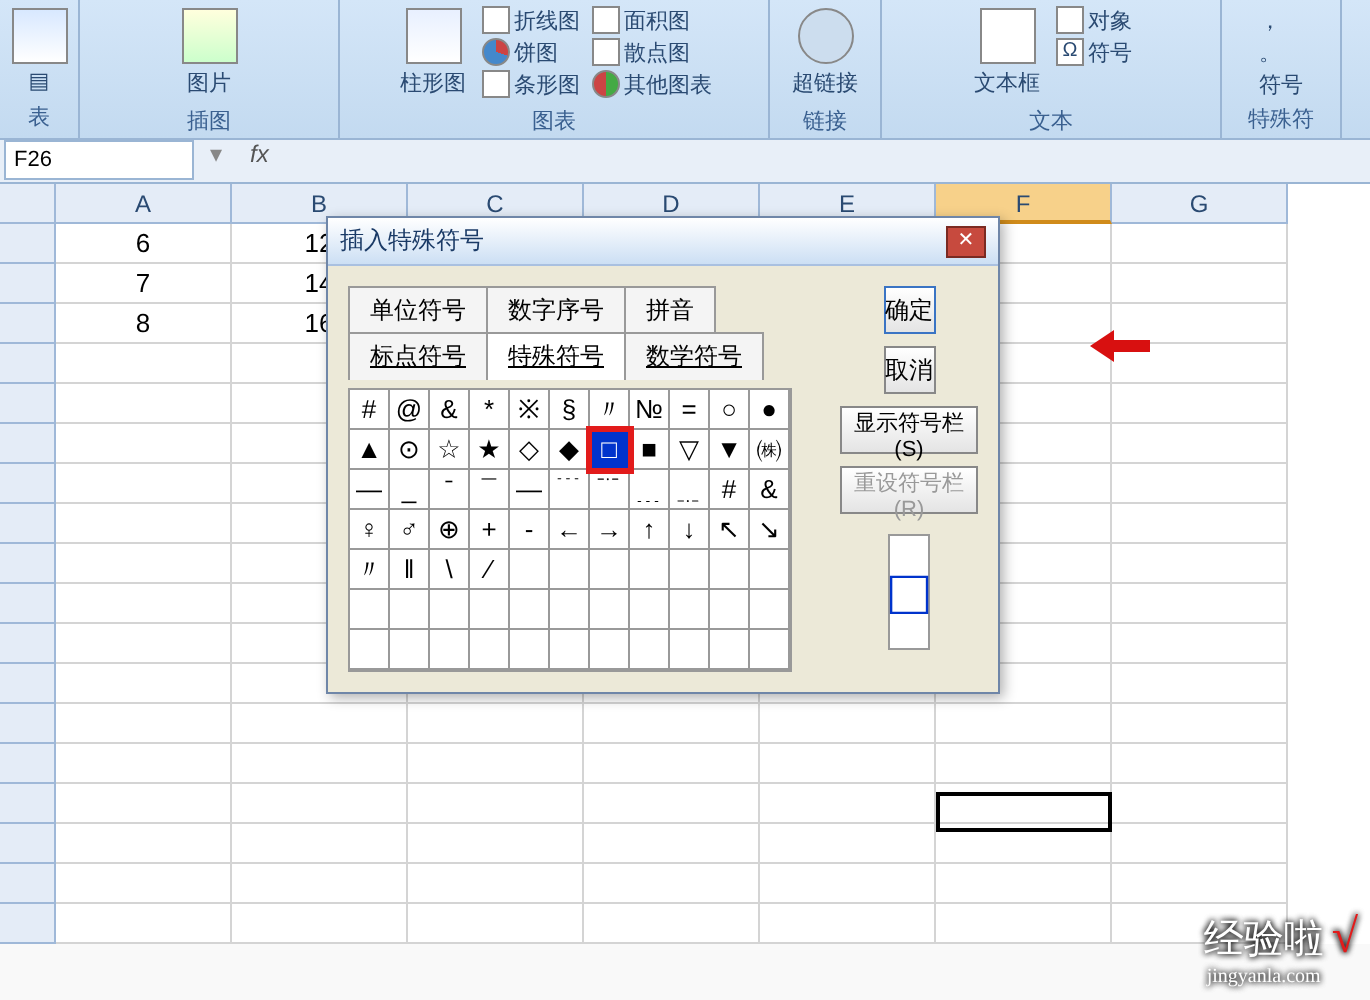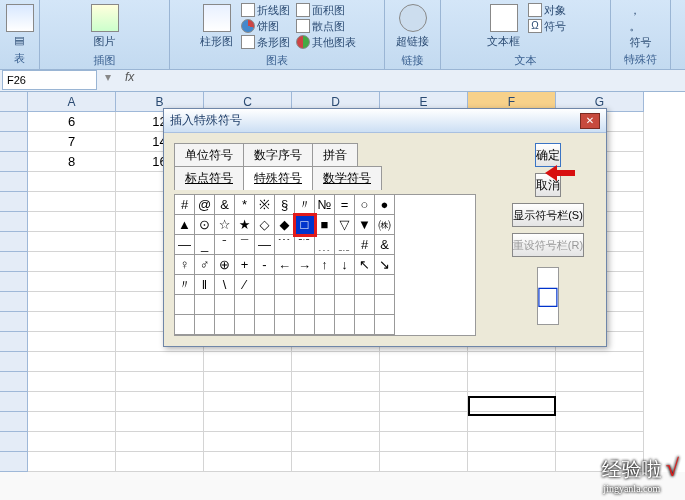--- a/index.html
+++ b/index.html
@@ -133,21 +133,21 @@
   .active-cell-cursor {
     position: absolute;
     border: 2px solid #000;
     pointer-events: none;
   }
   
   .dialog {
     position: absolute;
     left: 163px;
     top: 108px;
-    width: 444px;
+    width: 337px;
     background: #ece9d8;
     border: 1px solid #6f86a8;
     box-shadow: 2px 2px 6px rgba(0,0,0,.3);
   }
   .dialog-titlebar {
     height: 24px;
     background: linear-gradient(#fff, #ccdff4);
     border-bottom: 1px solid #a9c0e0;
     display: flex;
     align-items: center;

